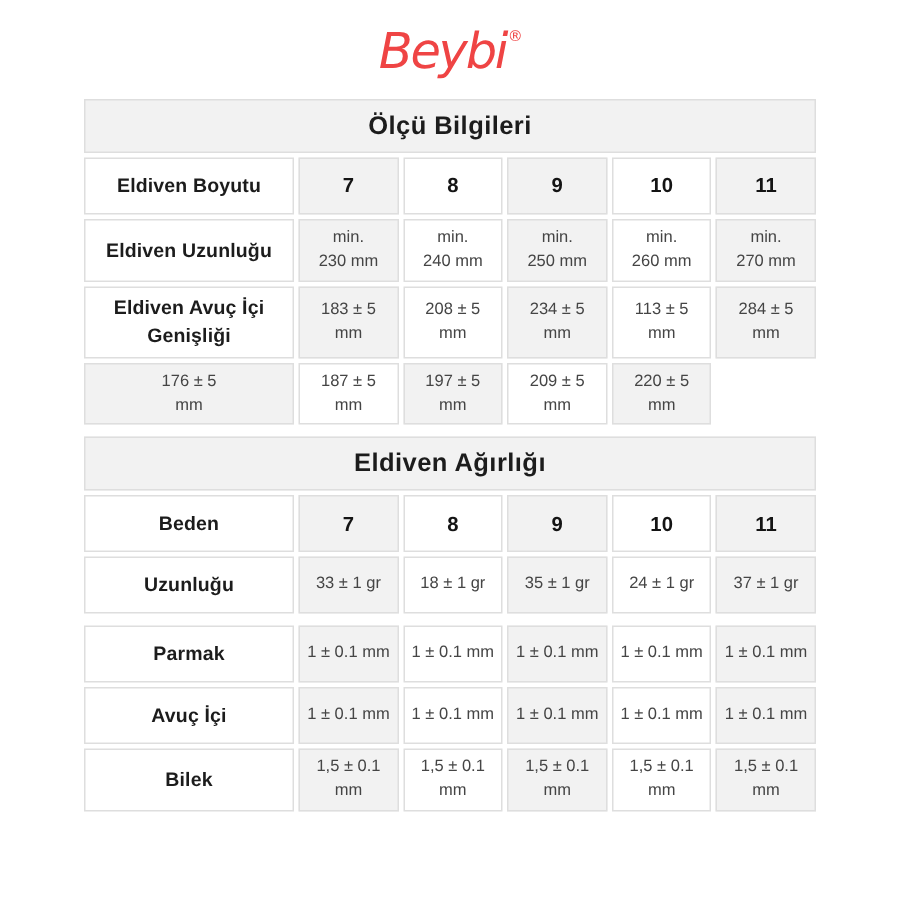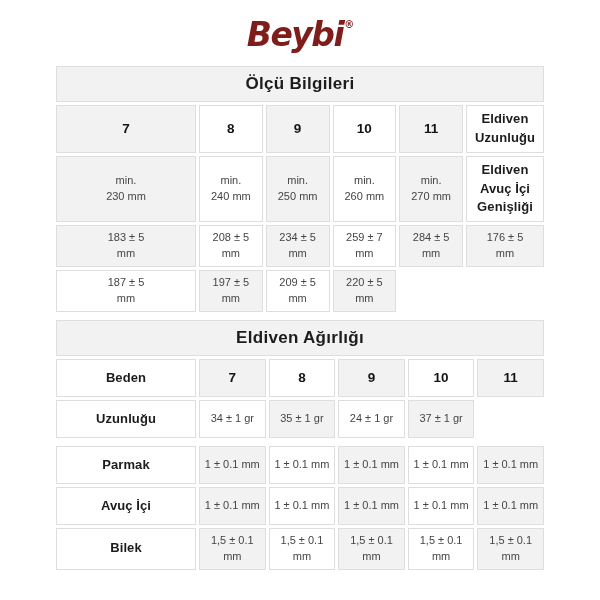--- a/index.html
+++ b/index.html
@@ -14,24 +14,24 @@
   .logo-wrap {
     text-align: center;
     padding-top: 10px;
     height: 44px;
     line-height: 42px;
   }
   .logo {
     display: inline-block;
     font-family: "DejaVu Sans", sans-serif;
     font-style: italic;
-    font-weight: 700;
+    font-weight: 400;
     font-size: 33px;
     letter-spacing: -1.5px;
-    color: #7f1d1d;
+    color: #ef4444;
     position: relative;
   }
   .logo .reg {
     font-size: 10px;
     font-style: normal;
     letter-spacing: 0;
     vertical-align: super;
     position: relative;
     top: -6px;
     left: 1px;
@@ -92,20 +92,21 @@
 </head>
 <body>
 
 <div class="logo-wrap">
   <span class="logo"><span>Beybi</span><span class="reg">®</span></span>
 </div>
 
 <div class="tables-container">
     <div class="tbl">
       <div class="cell title-cell">Ölçü Bilgileri</div>
+      <div class="cell label-cell">Eldiven Boyutu</div>
       <div class="cell val-cell alt boldval">7</div>
       <div class="cell val-cell boldval">8</div>
       <div class="cell val-cell alt boldval">9</div>
       <div class="cell val-cell boldval">10</div>
       <div class="cell val-cell alt boldval">11</div>
       <div class="cell label-cell">Eldiven Uzunluğu</div>
       <div class="cell val-cell alt">min.
 230 mm</div>
       <div class="cell val-cell">min.
 240 mm</div>
@@ -115,21 +116,21 @@
 260 mm</div>
       <div class="cell val-cell alt">min.
 270 mm</div>
       <div class="cell label-cell">Eldiven Avuç İçi Genişliği</div>
       <div class="cell val-cell alt">183 ± 5
 mm</div>
       <div class="cell val-cell">208 ± 5
 mm</div>
       <div class="cell val-cell alt">234 ± 5
 mm</div>
-      <div class="cell val-cell">259 ± 7
+      <div class="cell val-cell">113 ± 5
 mm</div>
       <div class="cell val-cell alt">284 ± 5
 mm</div>
       <div class="cell val-cell alt">176 ± 5
 mm</div>
       <div class="cell val-cell">187 ± 5
 mm</div>
       <div class="cell val-cell alt">197 ± 5
 mm</div>
       <div class="cell val-cell">209 ± 5
@@ -139,21 +140,22 @@
     </div>
     <div class="tbl">
       <div class="cell title-cell">Eldiven Ağırlığı</div>
       <div class="cell label-cell">Beden</div>
       <div class="cell val-cell alt boldval">7</div>
       <div class="cell val-cell boldval">8</div>
       <div class="cell val-cell alt boldval">9</div>
       <div class="cell val-cell boldval">10</div>
       <div class="cell val-cell alt boldval">11</div>
       <div class="cell label-cell">Uzunluğu</div>
-      <div class="cell val-cell">34 ± 1 gr</div>
+      <div class="cell val-cell alt">33 ± 1 gr</div>
+      <div class="cell val-cell">18 ± 1 gr</div>
       <div class="cell val-cell alt">35 ± 1 gr</div>
       <div class="cell val-cell">24 ± 1 gr</div>
       <div class="cell val-cell alt">37 ± 1 gr</div>
     </div>
     <div class="tbl">
       <div class="cell label-cell">Parmak</div>
       <div class="cell val-cell alt">1 ± 0.1 mm</div>
       <div class="cell val-cell">1 ± 0.1 mm</div>
       <div class="cell val-cell alt">1 ± 0.1 mm</div>
       <div class="cell val-cell">1 ± 0.1 mm</div>

